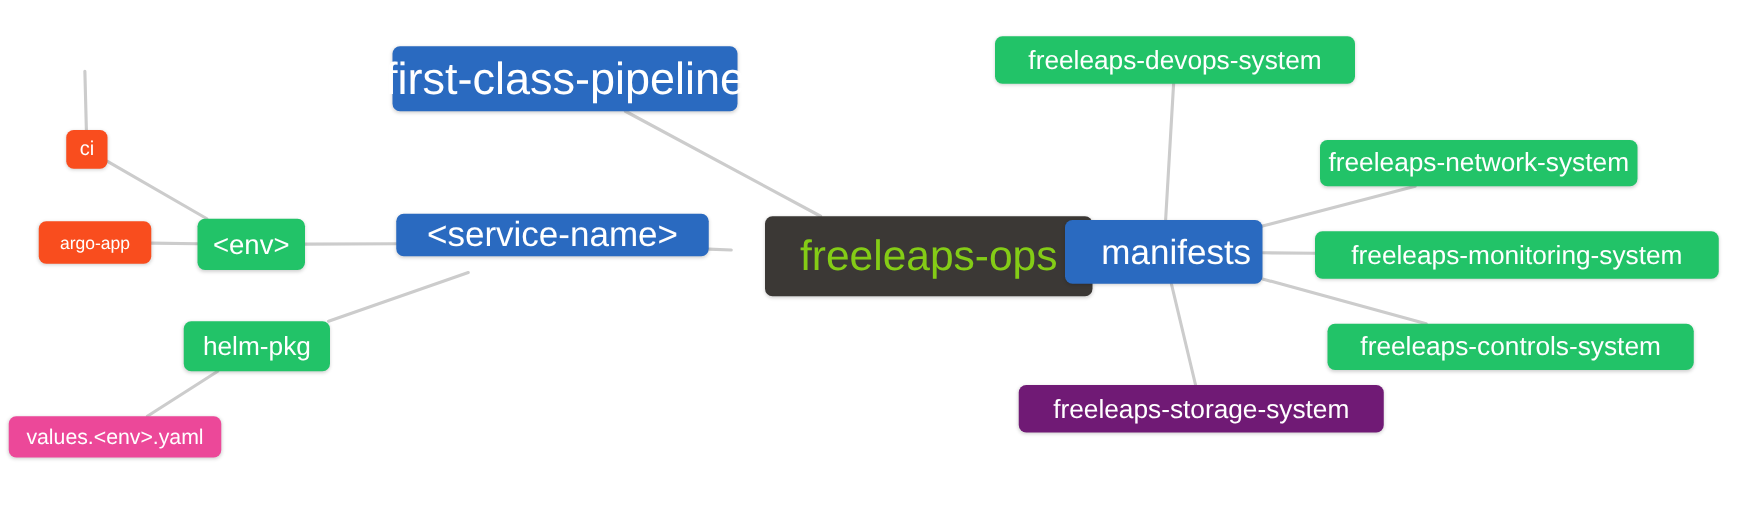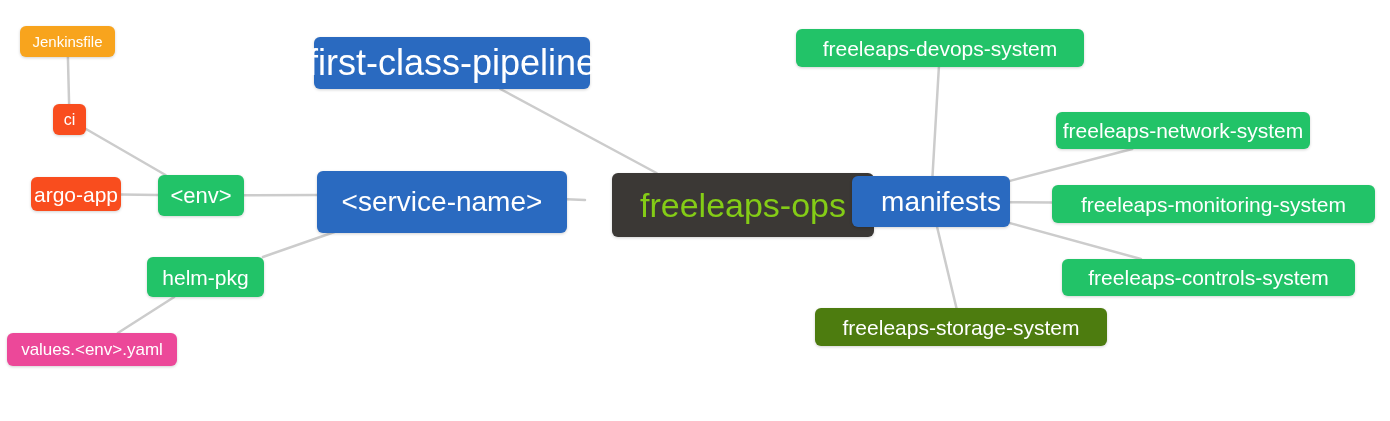--- a/index.html
+++ b/index.html
@@ -52,26 +52,25 @@
       <line x1="847" y1="202.8674418604651" x2="852" y2="202.78604651162792" stroke="#cccccc" stroke-width="2.5" stroke-linecap="round"></line>
       <line x1="932.4951140065147" y1="176" x2="938.885993485342" y2="67" stroke="#cccccc" stroke-width="2.5" stroke-linecap="round"></line>
       <line x1="1010" y1="180.87867647058823" x2="1132.1267605633802" y2="149" stroke="#cccccc" stroke-width="2.5" stroke-linecap="round"></line>
       <line x1="1010" y1="202.19911504424778" x2="1052" y2="202.57079646017698" stroke="#cccccc" stroke-width="2.5" stroke-linecap="round"></line>
       <line x1="1010" y1="223.13603603603605" x2="1140.9506578947369" y2="259" stroke="#cccccc" stroke-width="2.5" stroke-linecap="round"></line>
       <line x1="937.0956175298804" y1="227" x2="956.4581673306773" y2="308" stroke="#cccccc" stroke-width="2.5" stroke-linecap="round"></line>
     </svg>
 
 <div class="node" style="left: 585px; top: 173px; width: 262px; height: 64px; font-size: 34px; background: rgb(59, 56, 53); color: #84cc16; margin-left: 27px;">freeleaps-ops</div>
     <div class="node" style="left: 314px; top: 37px; width: 276px; height: 52px; font-size: 36px; background: rgb(42, 106, 192); color: #ffffff;">first-class-pipeline</div>
-    <div class="node" style="left: 317px; top: 171px; width: 250px; height: 62px; font-size: 28px; background: rgb(42, 106, 192); color: rgb(255, 255, 255);">&lt;service-name&gt;</div>
+    <div class="node" style="left: 317px; top: 171px; width: 250px; height: 34px; font-size: 28px; background: rgb(42, 106, 192); color: rgb(255, 255, 255);">&lt;service-name&gt;</div>
     <div class="node" style="left: 852px; top: 176px; width: 158px; height: 51px; font-size: 28px; background: rgb(42, 106, 192); color: rgb(255, 255, 255); padding-left: 20px;">manifests</div>
     <div class="node" style="left: 158px; top: 175px; width: 86px; height: 41px; font-size: 22px; background: rgb(34, 195, 104); color: rgb(255, 255, 255);">&lt;env&gt;</div>
     <div class="node" style="left: 147px; top: 257px; width: 117px; height: 40px; font-size: 21px; background: rgb(34, 195, 104); color: rgb(255, 255, 255);">helm-pkg</div>
     <div class="node" style="left: 53px; top: 104px; width: 33px; height: 31px; font-size: 16px; background: rgb(249, 77, 30); color: rgb(255, 255, 255); text-align: right;">ci</div>
-    <div class="node" style="left: 31px; top: 177px; width: 90px; height: 34px; font-size: 21px; background: rgb(249, 77, 30); color: rgb(255, 255, 255);">argo-app</div>
+    <div class="node" style="left: 31px; top: 177px; width: 90px; height: 34px; font-size: 14px; background: rgb(249, 77, 30); color: rgb(255, 255, 255);">argo-app</div>
     <div class="node" style="left: 7px; top: 333px; width: 170px; height: 33px; font-size: 17px; background: #ec4899; color: rgb(255, 255, 255);">values.&lt;env&gt;.yaml</div>
-    <div class="node" style="left: 20px; top: 26px; width: 95px; height: 31px; font-size: 15px; background: rgb(248, 164, 29); color: rgb(255, 255, 255);">Jenkinsfile</div>
     <div class="node" style="left: 796px; top: 29px; width: 288px; height: 38px; font-size: 21px; background: rgb(34, 195, 104); color: rgb(255, 255, 255);">freeleaps-devops-system</div>
     <div class="node" style="left: 1056px; top: 112px; width: 254px; height: 37px; font-size: 21px; background: rgb(34, 195, 104); color: rgb(255, 255, 255);">freeleaps-network-system</div>
     <div class="node" style="left: 1052px; top: 185px; width: 323px; height: 38px; font-size: 21px; background: rgb(34, 195, 104); color: rgb(255, 255, 255);">freeleaps-monitoring-system</div>
     <div class="node" style="left: 1062px; top: 259px; width: 293px; height: 37px; font-size: 21px; background: rgb(34, 195, 104); color: rgb(255, 255, 255);">freeleaps-controls-system</div>
-    <div class="node" style="left: 815px; top: 308px; width: 292px; height: 38px; font-size: 21px; background: #4d7c0f; color: rgb(255, 255, 255);">freeleaps-storage-system</div>
+    <div class="node" style="left: 815px; top: 308px; width: 292px; height: 38px; font-size: 21px; background: #701a75; color: rgb(255, 255, 255);">freeleaps-storage-system</div>
   </div>
 
 </body></html>

